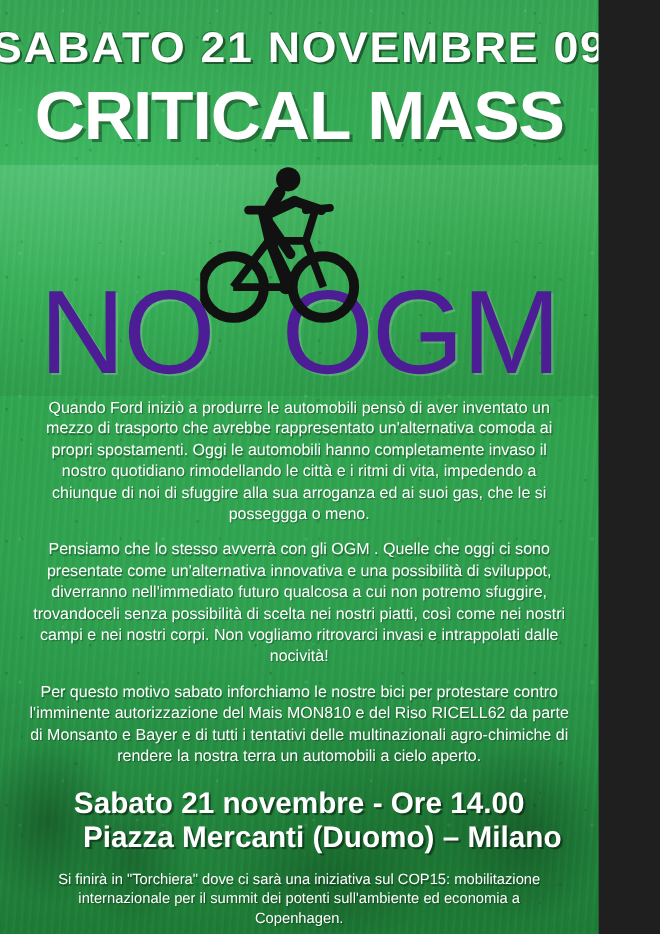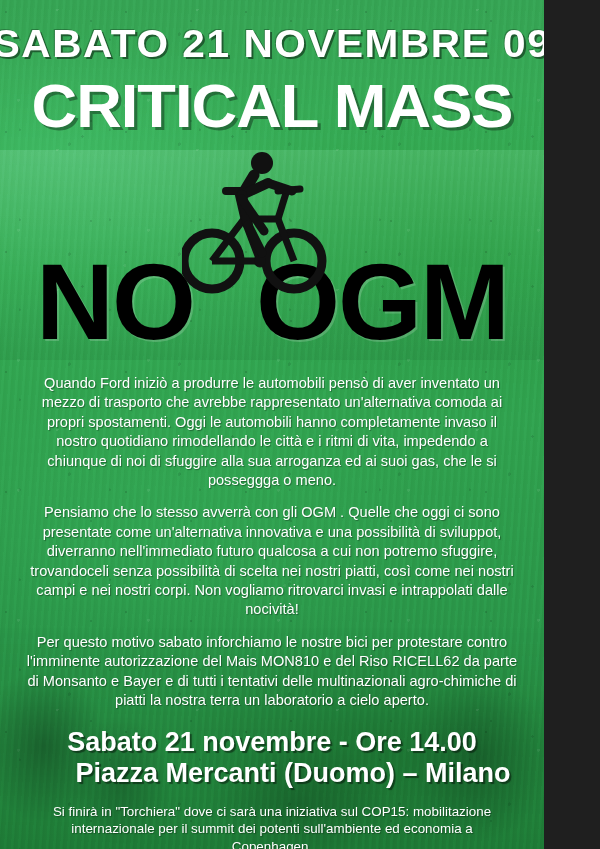--- a/index.html
+++ b/index.html
@@ -107,38 +107,38 @@
     position: relative;
     height: 215px;
     margin-top: 10px;
   }
   .noogm-text {
     position: absolute;
     left: 0; right: 0;
     bottom: 6px;
     text-align: center;
     font-size: 108px;
-    font-weight: bold;
+    font-weight: normal;
     line-height: 1;
-    color: #000000;
+    color: #4c1d95;
     letter-spacing: -2px;
     text-shadow: 2px 2px 0 rgba(255,255,255,.18);
   }
   .noogm-text .gap { display: inline-block; width: 62px; }
   .cyclist {
     position: absolute;
     left: 182px;
     top: 2px;
     width: 145px;
     height: 150px;
   }
 
   
   .body-copy {
-    margin: 12px 26px 0 26px;
+    margin: 0 26px 0 26px;
     text-align: center;
     font-size: 14.6px;
     line-height: 1.33;
     color: #ffffff;
     text-shadow: 1px 1px 1px rgba(0,0,0,.35);
   }
   .body-copy p { margin: 0 0 13px 0; }
 
   
   .event {
@@ -221,21 +221,21 @@
           <path d="M60 46 L66 76" fill="none" stroke-width="10" stroke-linecap="round"></path>
           <path d="M66 76 L80 104" fill="none" stroke-width="9" stroke-linecap="round"></path>
           <path d="M60 50 L82 82" fill="none" stroke-width="9" stroke-linecap="round"></path>
         </g>
       </svg>
     </div>
 
     <div class="body-copy">
       <p>Quando Ford iniziò a produrre le automobili pensò di aver inventato un mezzo di trasporto che avrebbe rappresentato un'alternativa comoda ai propri spostamenti. Oggi le automobili hanno completamente invaso il nostro quotidiano rimodellando le città e i ritmi di vita, impedendo a chiunque di noi di sfuggire alla sua arroganza ed ai suoi gas, che le si posseggga o meno.</p>
       <p>Pensiamo che lo stesso avverrà con gli OGM . Quelle che oggi ci sono presentate come un'alternativa innovativa e una possibilità di sviluppot, diverranno nell'immediato futuro qualcosa a cui non potremo sfuggire, trovandoceli senza possibilità di scelta nei nostri piatti, così come nei nostri campi e nei nostri corpi. Non vogliamo ritrovarci invasi e intrappolati dalle nocività!</p>
-      <p>Per questo motivo sabato inforchiamo le nostre bici per protestare contro l'imminente autorizzazione del Mais MON810 e del Riso RICELL62 da parte di Monsanto e Bayer e di tutti i tentativi delle multinazionali agro-chimiche di piatti la nostra terra un laboratorio a cielo aperto.</p>
+      <p>Per questo motivo sabato inforchiamo le nostre bici per protestare contro l'imminente autorizzazione del Mais MON810 e del Riso RICELL62 da parte di Monsanto e Bayer e di tutti i tentativi delle multinazionali agro-chimiche di rendere la nostra terra un automobili a cielo aperto.</p>
     </div>
 
     <div class="event">
       <div class="event-line1">Sabato 21 novembre - Ore 14.00</div>
       <div class="event-line2">Piazza Mercanti (Duomo) – Milano</div>
     </div>
 
     <div class="note">Si finirà in "Torchiera" dove ci sarà una iniziativa sul COP15: mobilitazione internazionale per il summit dei potenti sull'ambiente ed economia a Copenhagen.</div>
 
 

